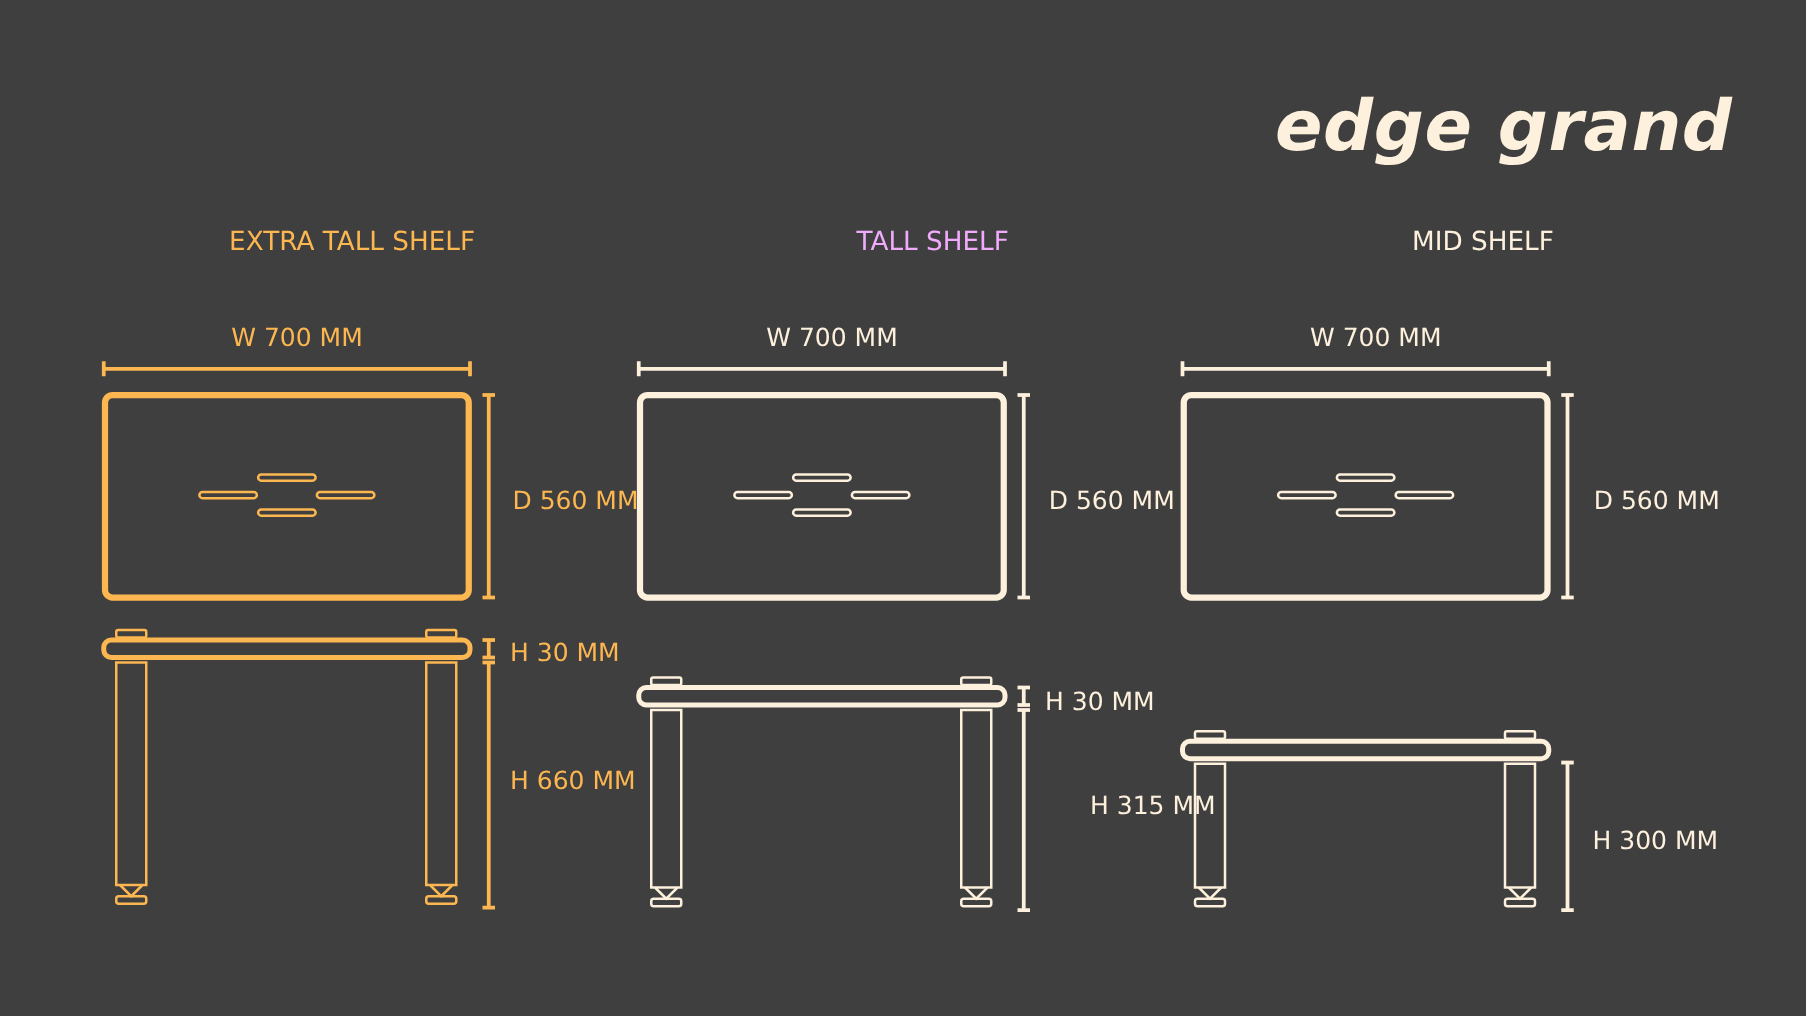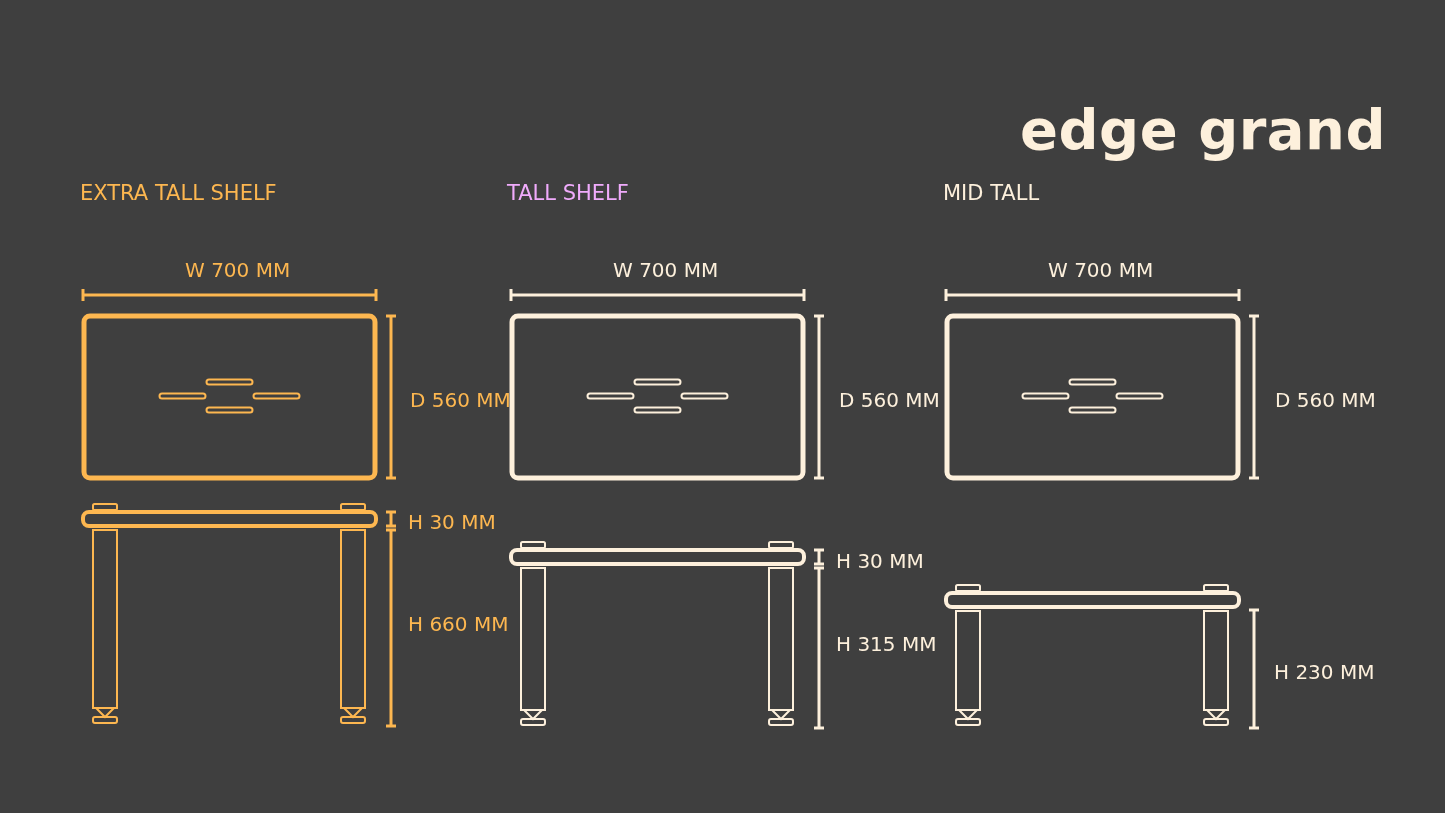--- a/index.html
+++ b/index.html
@@ -1,18 +1,18 @@
 <!DOCTYPE html>
 <html><head>
 <meta charset="utf-8">
 <style>
   html,body{margin:0;padding:0;}
   body{width:1445px;height:813px;background:#3f3f3f;position:relative;overflow:hidden;font-family:"DejaVu Sans","Liberation Sans",sans-serif;}
-  .brand{position:absolute;left:1020px;top:97px;font-size:56px;font-weight:bold;color:#fdf0dc;letter-spacing:0.5px;}
-  .title{position:absolute;top:181px;font-size:21px;text-align:left;width:300px;}
+  .brand{position:absolute;left:1020px;top:69px;font-size:56px;font-weight:bold;color:#fdf0dc;letter-spacing:0.5px;font-style:italic;}
+  .title{position:absolute;top:181px;font-size:21px;text-align:right;width:300px;}
   .lbl{position:absolute;font-size:20px;white-space:nowrap;}
   svg{position:absolute;left:0;top:0;}
 </style>
 </head>
 <body>
 
 <div class="brand">edge grand</div>
 
 <div>
   <div class="title" style="left:80px;color:#fdb750">EXTRA TALL SHELF</div>
@@ -20,28 +20,28 @@
   <div class="lbl" style="left:410px;top:388px;color:#fdb750">D 560 MM</div>
   <div class="lbl" style="left:408px;top:510px;color:#fdb750">H 30 MM</div>
   <div class="lbl" style="left:408px;top:612px;color:#fdb750">H 660 MM</div>
 </div>
 
 <div>
   <div class="title" style="left:507px;color:#f0abfc">TALL SHELF</div>
   <div class="lbl" style="left:613px;top:258px;color:#fdf0dc">W 700 MM</div>
   <div class="lbl" style="left:839px;top:388px;color:#fdf0dc">D 560 MM</div>
   <div class="lbl" style="left:836px;top:549px;color:#fdf0dc">H 30 MM</div>
-  <div class="lbl" style="left:836px;top:632px;color:#fdf0dc">H 315 MM</div>
+  <div class="lbl" style="left:872px;top:632px;color:#fdf0dc">H 315 MM</div>
 </div>
 
 <div>
-  <div class="title" style="left:943px;color:#fdf0dc">MID TALL</div>
+  <div class="title" style="left:943px;color:#fdf0dc">MID SHELF</div>
   <div class="lbl" style="left:1048px;top:258px;color:#fdf0dc">W 700 MM</div>
   <div class="lbl" style="left:1275px;top:388px;color:#fdf0dc">D 560 MM</div>
-  <div class="lbl" style="left:1274px;top:660px;color:#fdf0dc">H 230 MM</div>
+  <div class="lbl" style="left:1274px;top:660px;color:#fdf0dc">H 300 MM</div>
 </div>
 
 <svg id="drawing" width="1445" height="813">
     <line x1="83" y1="295" x2="376" y2="295" stroke="#fdb750" stroke-width="3"></line>
     <line x1="83" y1="289" x2="83" y2="301" stroke="#fdb750" stroke-width="3"></line>
     <line x1="376" y1="289" x2="376" y2="301" stroke="#fdb750" stroke-width="3"></line>
     <rect x="84" y="316" width="291" height="162" rx="6" fill="none" stroke="#fdb750" stroke-width="5"></rect>
     <rect x="206.5" y="379.5" width="46" height="5" rx="2.5" fill="none" stroke="#fdb750" stroke-width="2"></rect>
     <rect x="206.5" y="407.5" width="46" height="5" rx="2.5" fill="none" stroke="#fdb750" stroke-width="2"></rect>
     <rect x="159.5" y="393.5" width="46" height="5" rx="2.5" fill="none" stroke="#fdb750" stroke-width="2"></rect>

